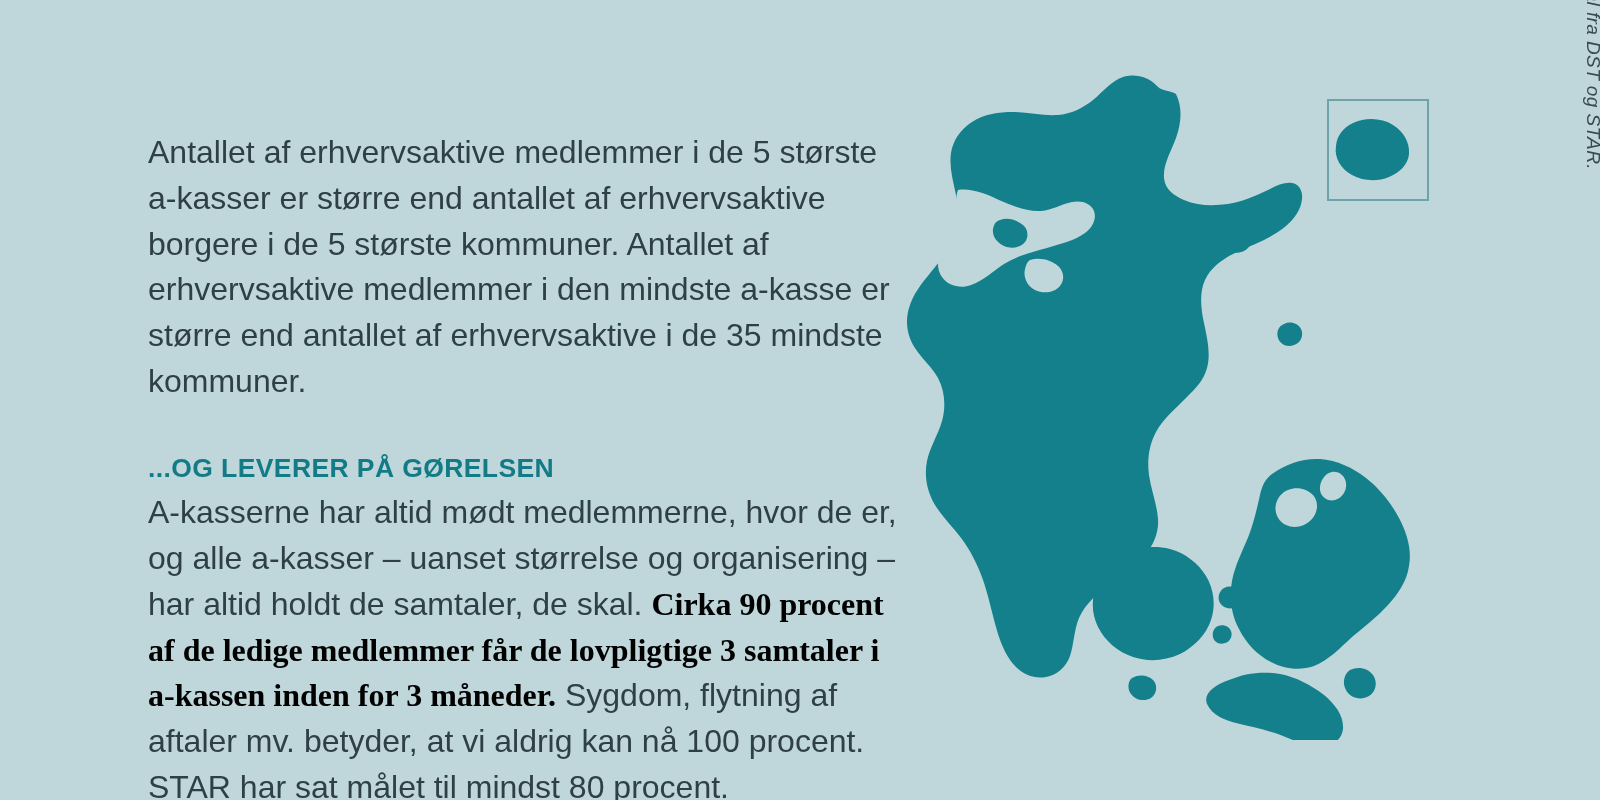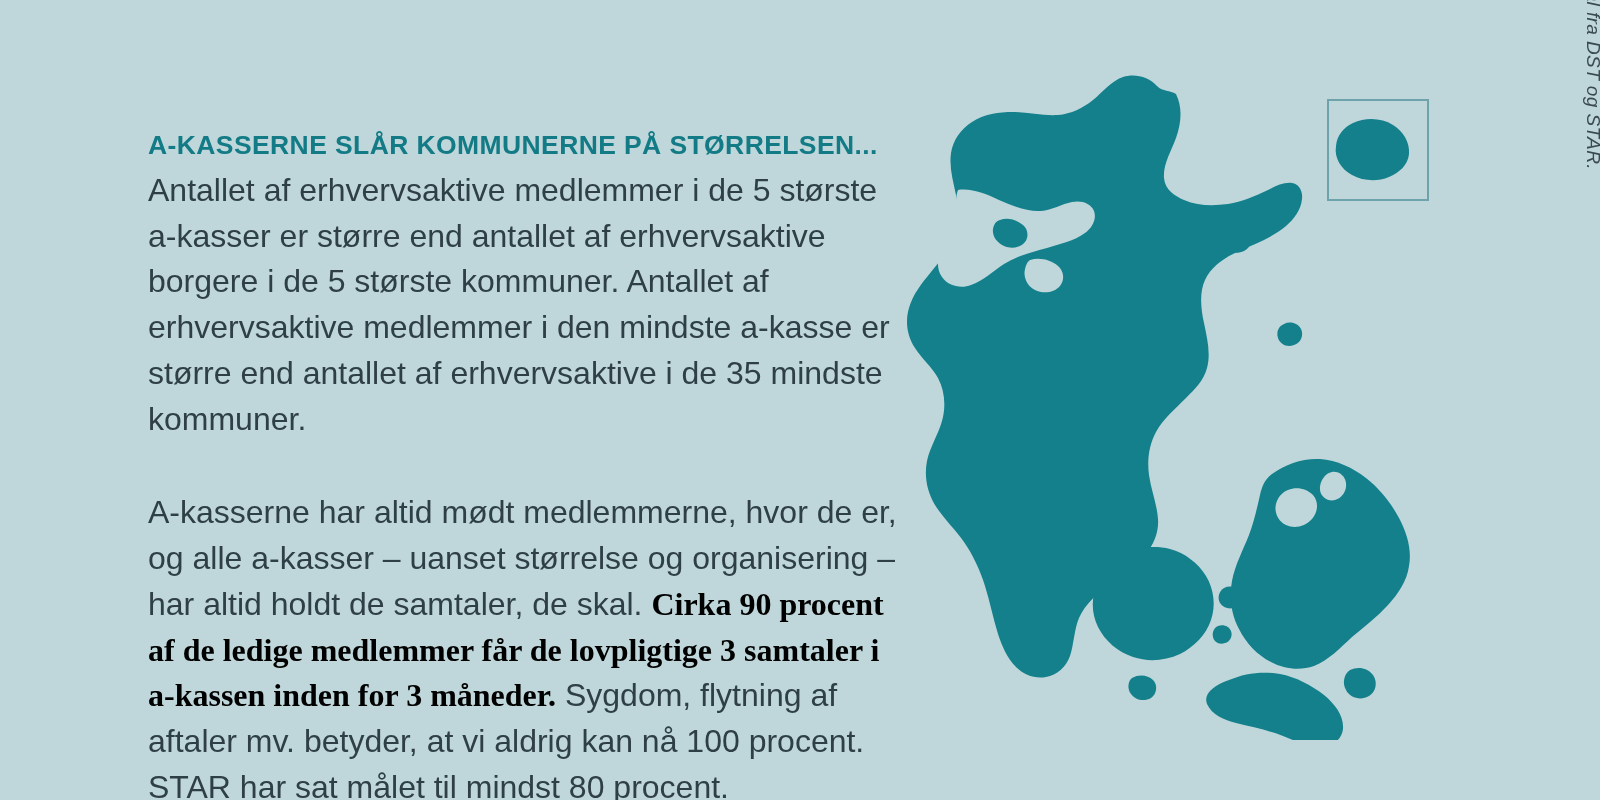--- a/index.html
+++ b/index.html
@@ -90,25 +90,25 @@
   }
 </style>
 </head>
 <body>
 
 <div class="canvas">
 
   <div class="text-col">
 
     <div class="block">
-      <div class="headline">A-KASSERNE SLÅR KOMMUNERNE PÅ STØRRELSEN...</div>
       <p class="body-text">Antallet af erhvervsaktive medlemmer i de 5 største a-kasser er større end antallet af erhvervsaktive borgere i de 5 største kommuner. Antallet af erhvervsaktive medlemmer i den mindste a-kasse er større end antallet af erhvervsaktive i de 35 mindste kommuner.</p>
     </div>
 
     <div class="block">
+      <div class="headline">...OG LEVERER PÅ GØRELSEN</div>
       <p class="body-text"><span>A-kasserne har altid mødt medlemmerne, hvor de er, og alle a-kasser – uanset størrelse og organisering – har altid holdt de samtaler, de skal. </span><b>Cirka 90 procent af de ledige medlemmer får de lovpligtige 3 samtaler i a-kassen inden for 3 måneder.</b><span> Sygdom, flytning af aftaler mv. betyder, at vi aldrig kan nå 100 procent. STAR har sat målet til mindst 80 procent.</span></p>
     </div>
 
   </div>
 
   <div class="map-wrap">
     <svg viewBox="0 0 620 680" xmlns="http://www.w3.org/2000/svg" aria-hidden="true">
       <g fill="#13808c">
 
         <path d="M296 34 C303 48 301 64 296 78 C291 92 283 104 284 118

